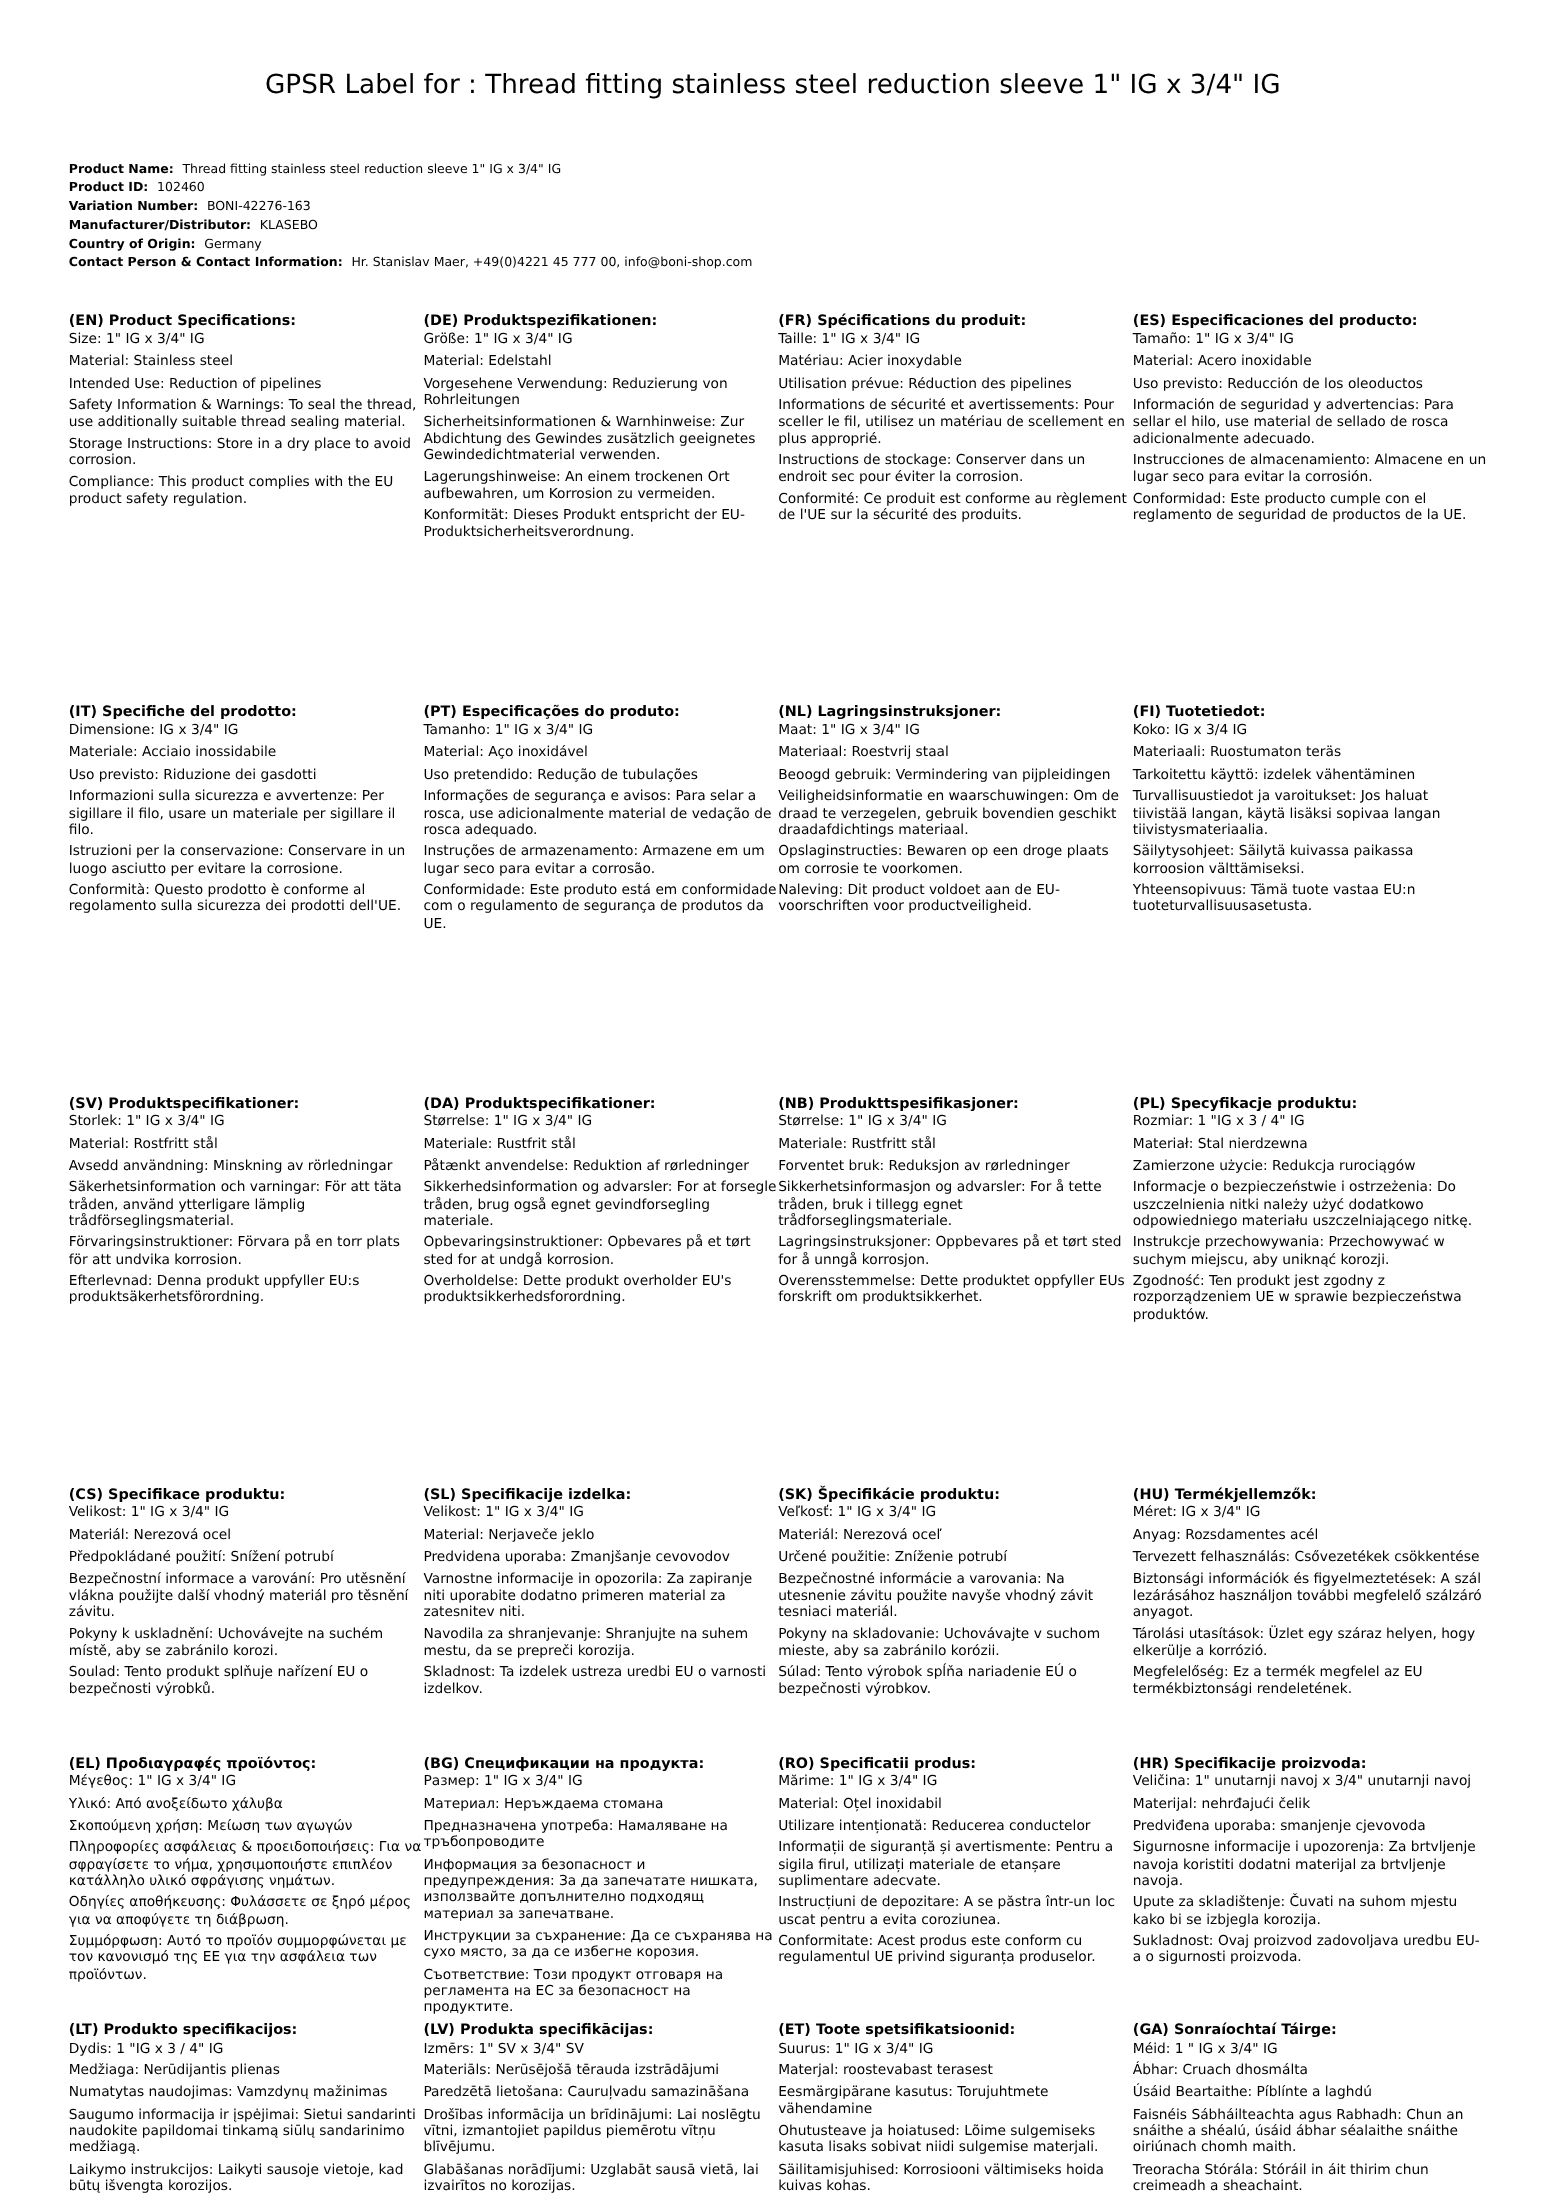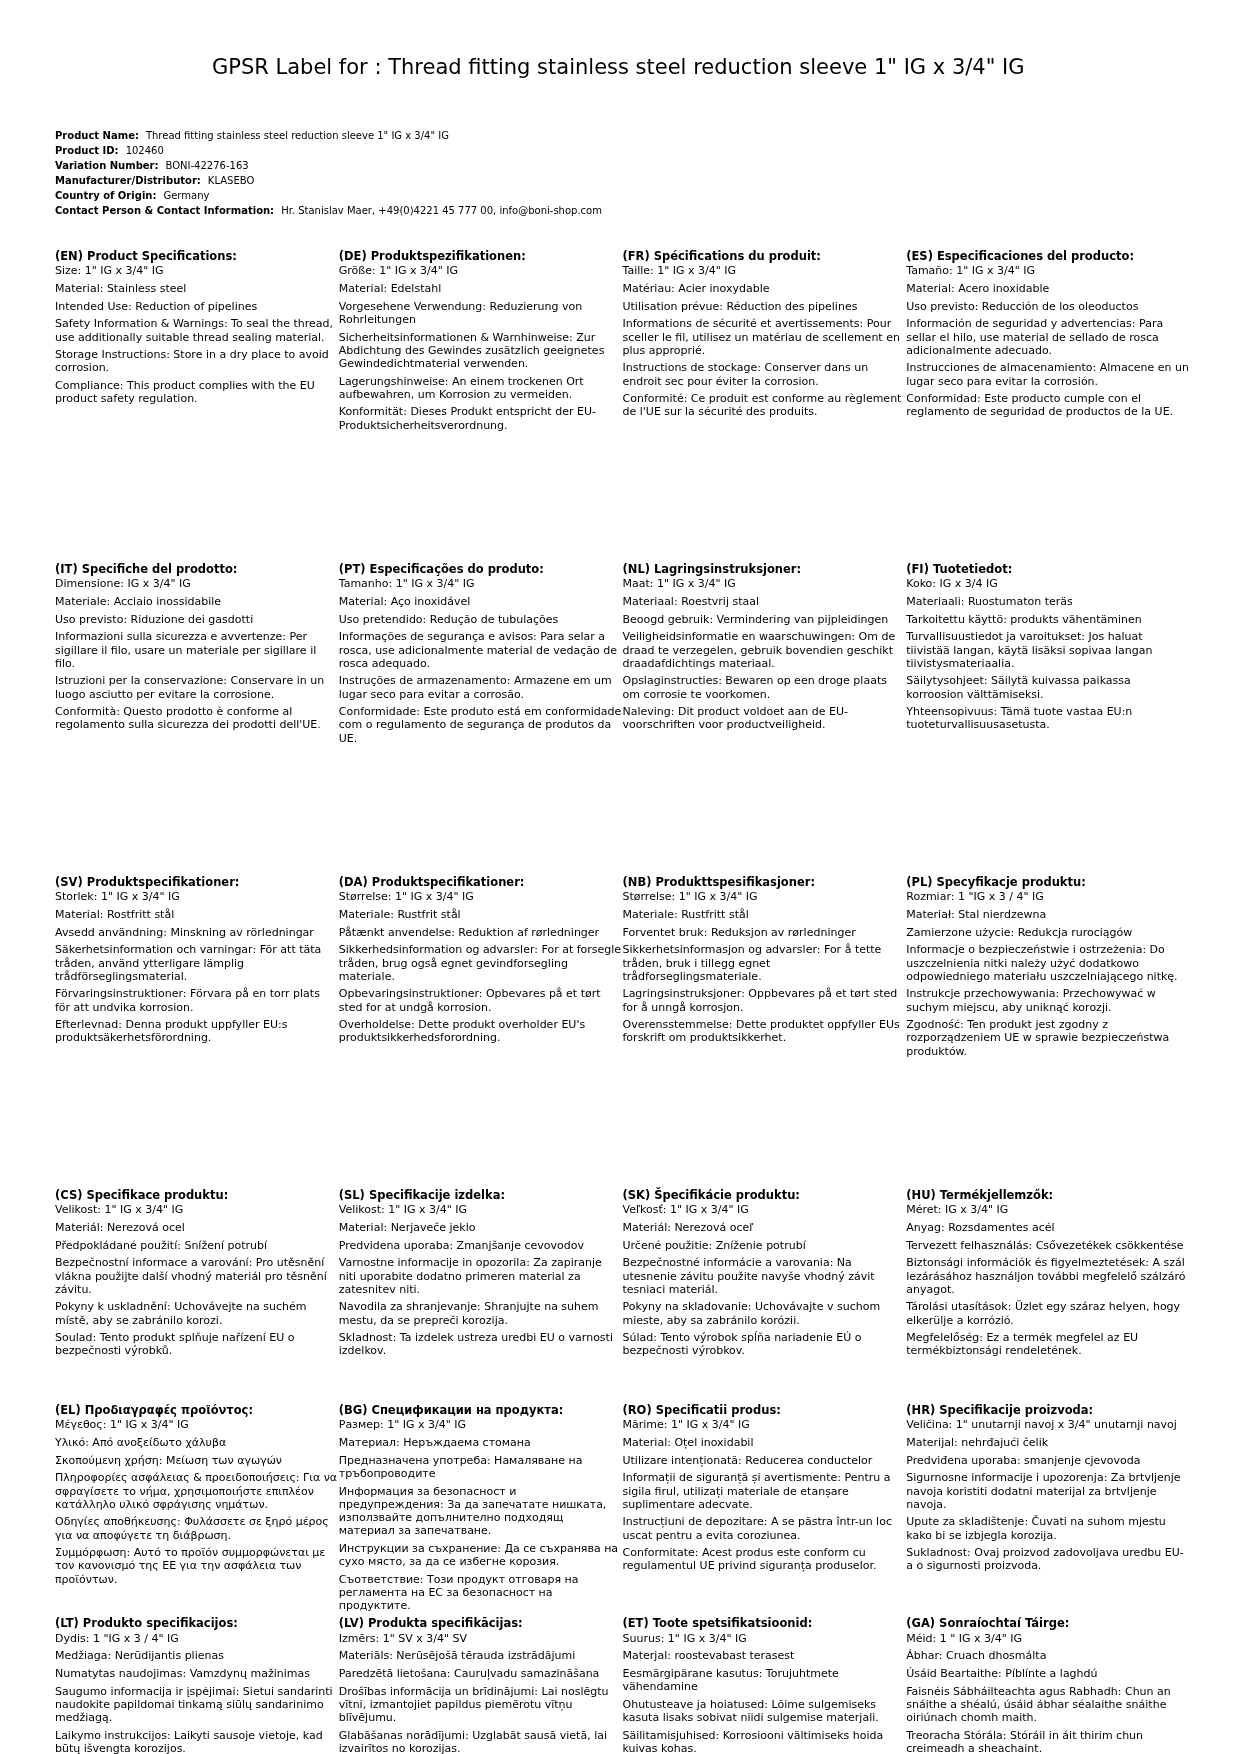--- a/index.html
+++ b/index.html
@@ -129,21 +129,21 @@
           <p class="para">Opslaginstructies: Bewaren op een droge plaats om corrosie te voorkomen.</p>
           <p class="para">Naleving: Dit product voldoet aan de EU-voorschriften voor productveiligheid.</p>
         </div>
     </div>
 
     <div class="section">
       <h3>(FI) Tuotetiedot:</h3>
       <div>
           <p class="para">Koko: IG x 3/4 IG</p>
           <p class="para">Materiaali: Ruostumaton teräs</p>
-          <p class="para">Tarkoitettu käyttö: produkts vähentäminen</p>
+          <p class="para">Tarkoitettu käyttö: izdelek vähentäminen</p>
           <p class="para">Turvallisuustiedot ja varoitukset: Jos haluat tiivistää langan, käytä lisäksi sopivaa langan tiivistysmateriaalia.</p>
           <p class="para">Säilytysohjeet: Säilytä kuivassa paikassa korroosion välttämiseksi.</p>
           <p class="para">Yhteensopivuus: Tämä tuote vastaa EU:n tuoteturvallisuusasetusta.</p>
         </div>
     </div>
 
     <div class="section">
       <h3>(SV) Produktspecifikationer:</h3>
       <div>
           <p class="para">Storlek: 1" IG x 3/4" IG</p>

